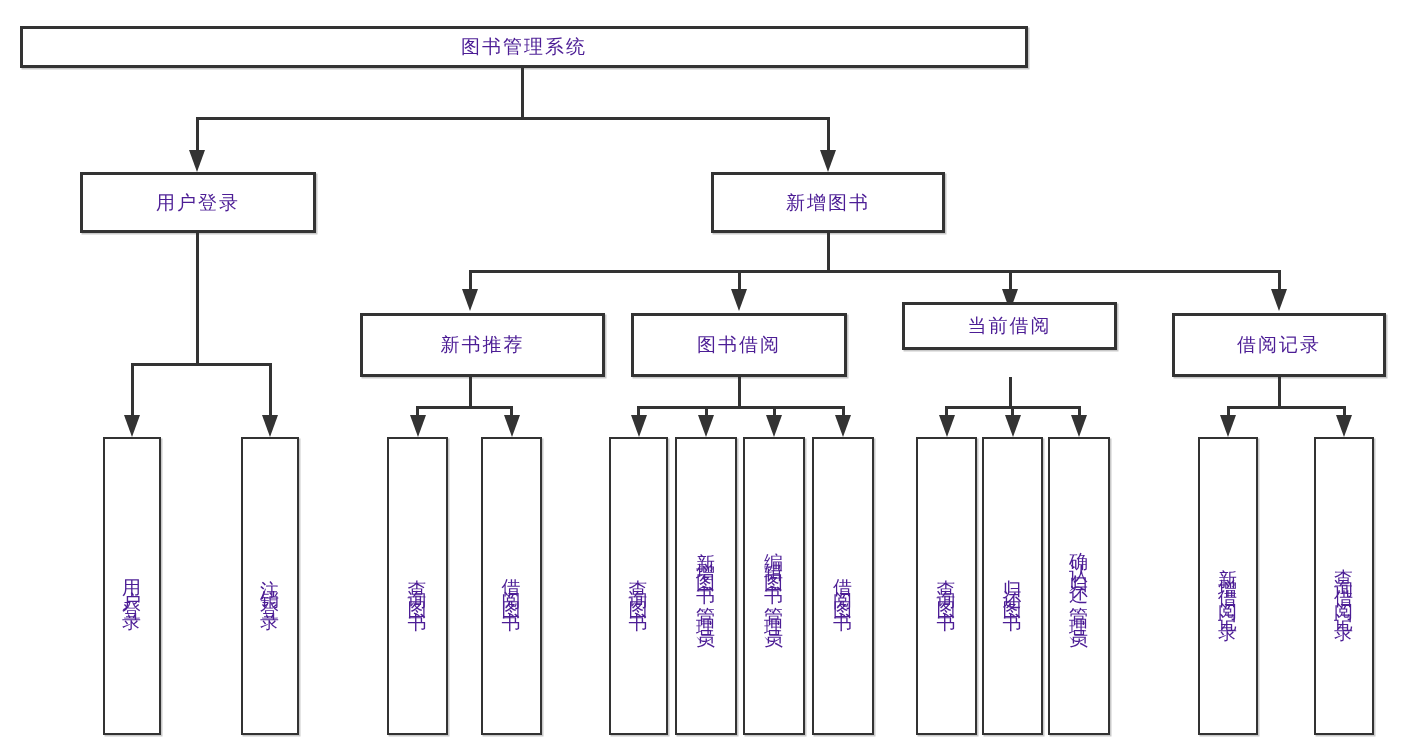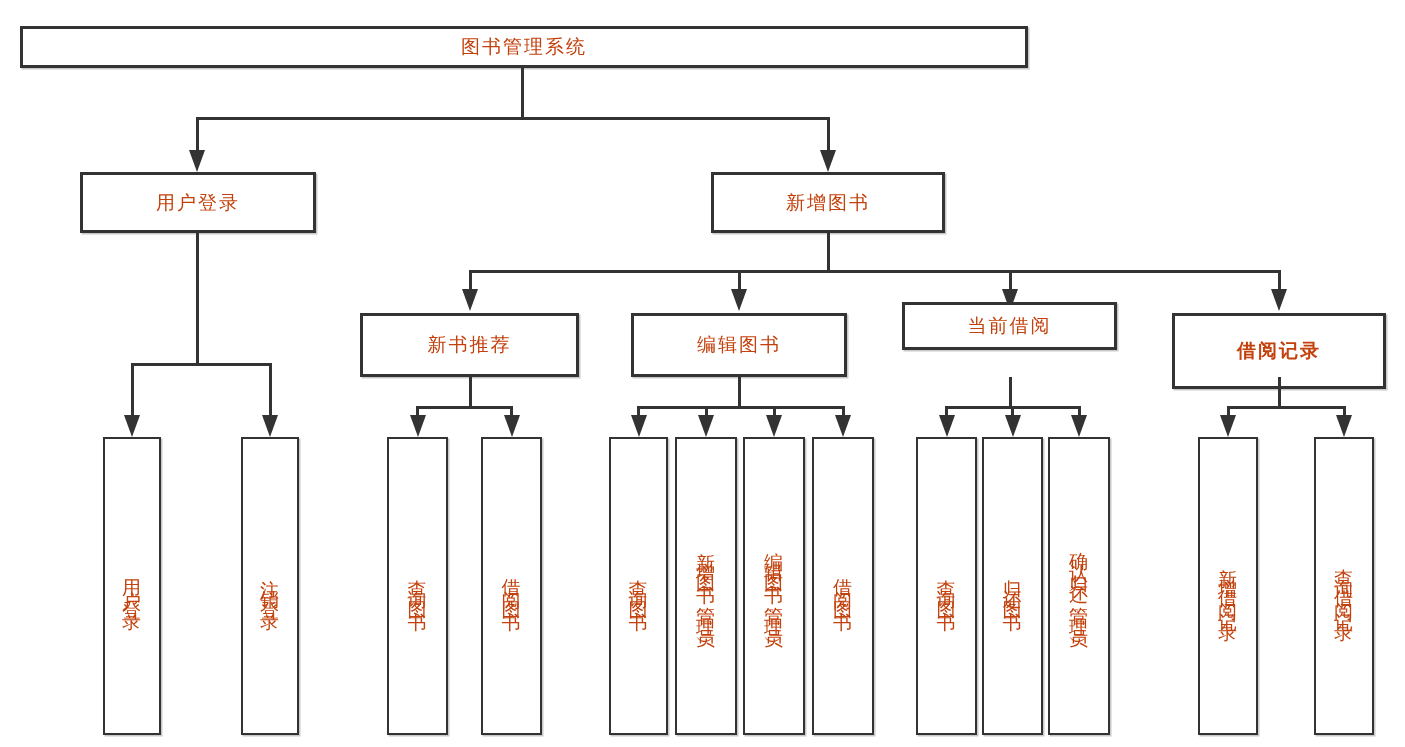--- a/index.html
+++ b/index.html
@@ -8,21 +8,21 @@
     width:1405px;height:747px;
     background:#ffffff;
     font-family:"Liberation Sans","DejaVu Sans",sans-serif;
     overflow:hidden;
   }
   .node{
     position:absolute;
     box-sizing:border-box;
     background:#ffffff;
     border:3px solid #333333;
-    color:#c2410c;
+    color:#4c1d95;
     display:flex;align-items:center;justify-content:center;
     font-size:19px;
     letter-spacing:2px;
     box-shadow:1.5px 1.5px 0 rgba(60,60,60,0.28);
   }
   .leaf{
     border-width:2.5px;
     writing-mode:vertical-rl;
     text-orientation:mixed;
     letter-spacing:11px;
@@ -73,24 +73,24 @@
   <div class="arrow" style="left:130.5px;top:363px;height:52px;"></div>
   <div class="arrow" style="left:268.5px;top:363px;height:52px;"></div>
 
   <div class="vline" style="left:826.5px;top:233px;height:37px;"></div>
   <div class="hline" style="left:468.5px;top:270px;width:811px;"></div>
   <div class="arrow" style="left:468.5px;top:270px;height:19px;"></div>
   <div class="arrow" style="left:737.5px;top:270px;height:19px;"></div>
   <div class="arrow" style="left:1008.5px;top:270px;height:19px;"></div>
   <div class="arrow" style="left:1277.5px;top:270px;height:19px;"></div>
 
-  <div class="node" style="left:360px;top:313px;width:219px;height:64px;">新书推荐</div>
-  <div class="node" style="left:631px;top:313px;width:216px;height:64px;">编辑图书</div>
+  <div class="node" style="left:360px;top:313px;width:245px;height:64px;">新书推荐</div>
+  <div class="node" style="left:631px;top:313px;width:216px;height:64px;">图书借阅</div>
   <div class="node" style="left:902px;top:302px;width:215px;height:48px;">当前借阅</div>
-  <div class="node" style="left:1172px;top:313px;width:214px;height:76px;font-weight:bold;">借阅记录</div>
+  <div class="node" style="left:1172px;top:313px;width:214px;height:64px;">借阅记录</div>
 
   <div class="vline" style="left:468.5px;top:377px;height:29px;"></div>
   <div class="hline" style="left:416px;top:406px;width:97px;"></div>
   <div class="arrow" style="left:416px;top:406px;height:9px;"></div>
   <div class="arrow" style="left:510px;top:406px;height:9px;"></div>
 
   <div class="vline" style="left:737.5px;top:377px;height:29px;"></div>
   <div class="hline" style="left:637px;top:406px;width:208px;"></div>
   <div class="arrow" style="left:637px;top:406px;height:9px;"></div>
   <div class="arrow" style="left:704.5px;top:406px;height:9px;"></div>

